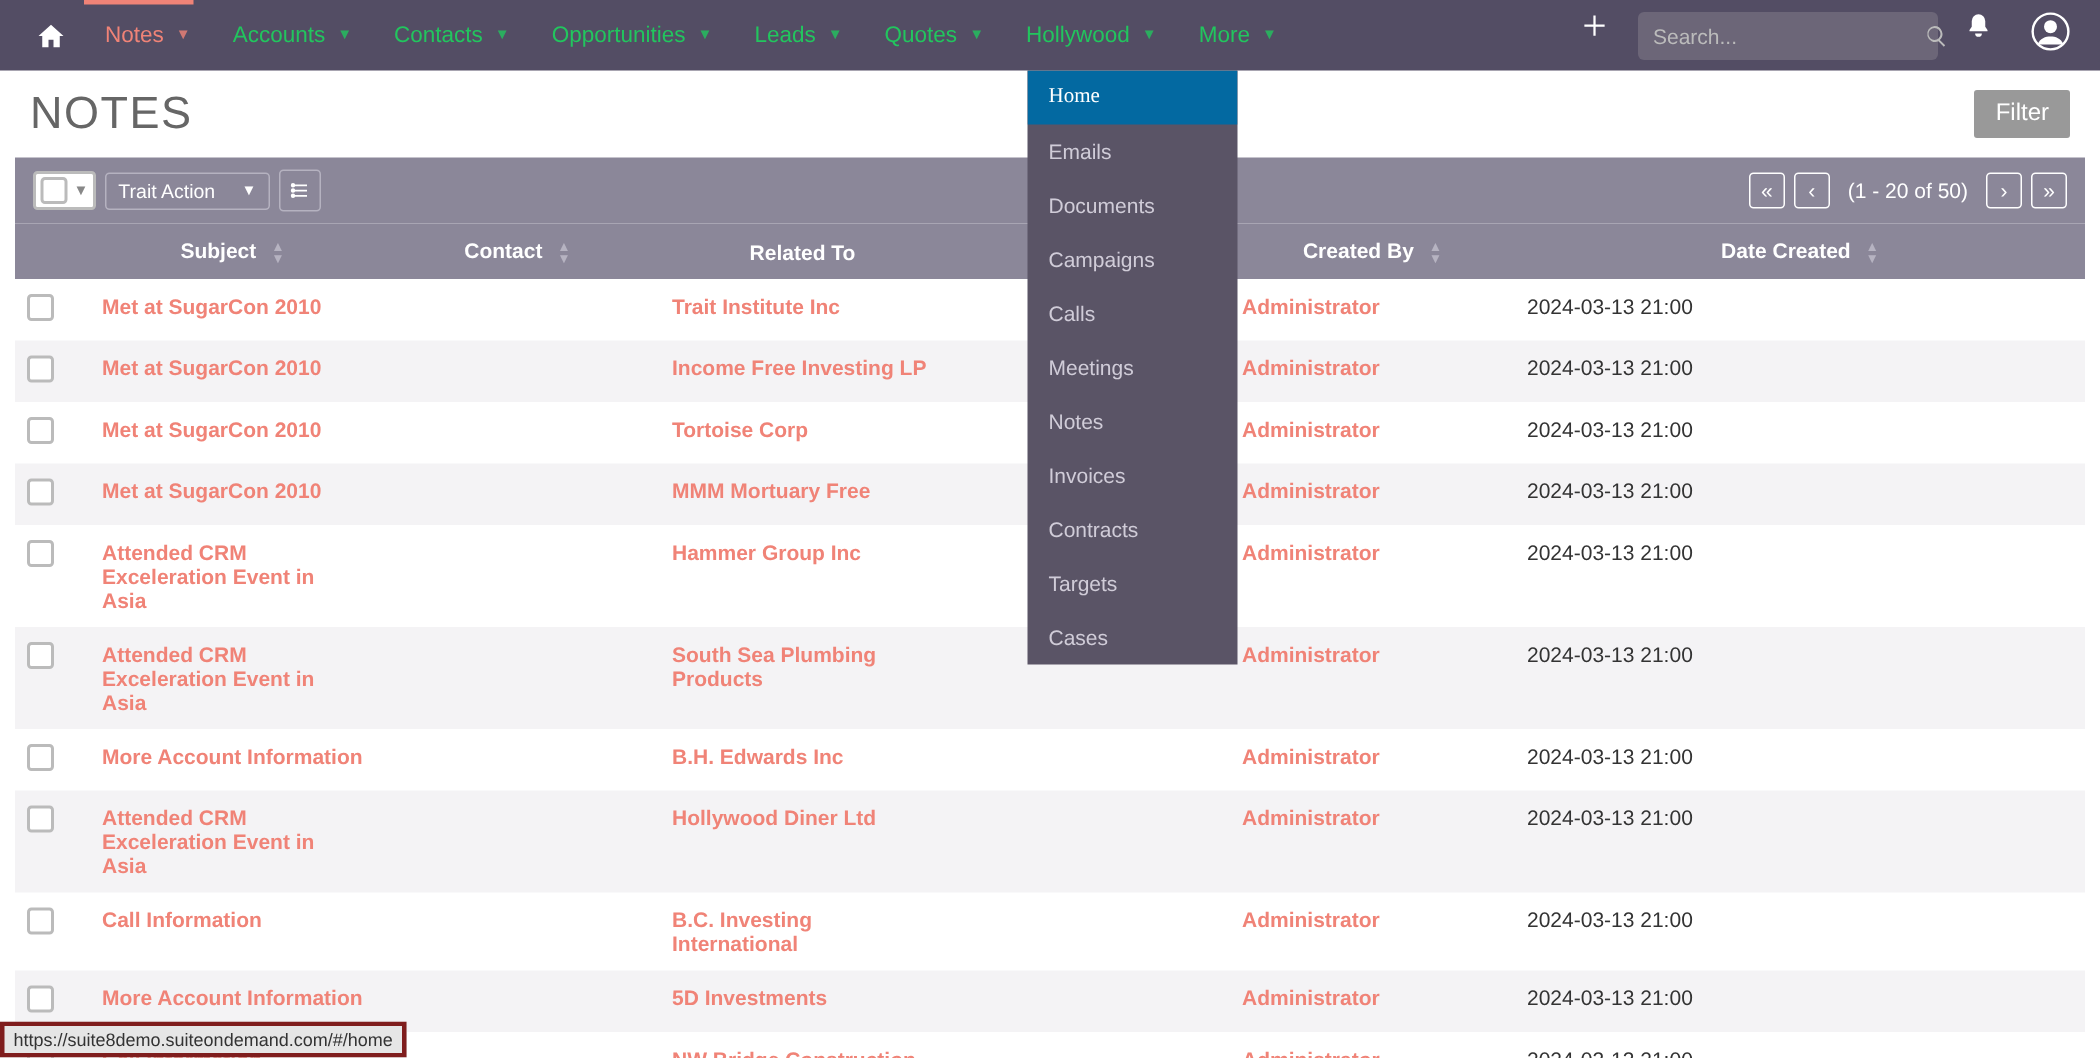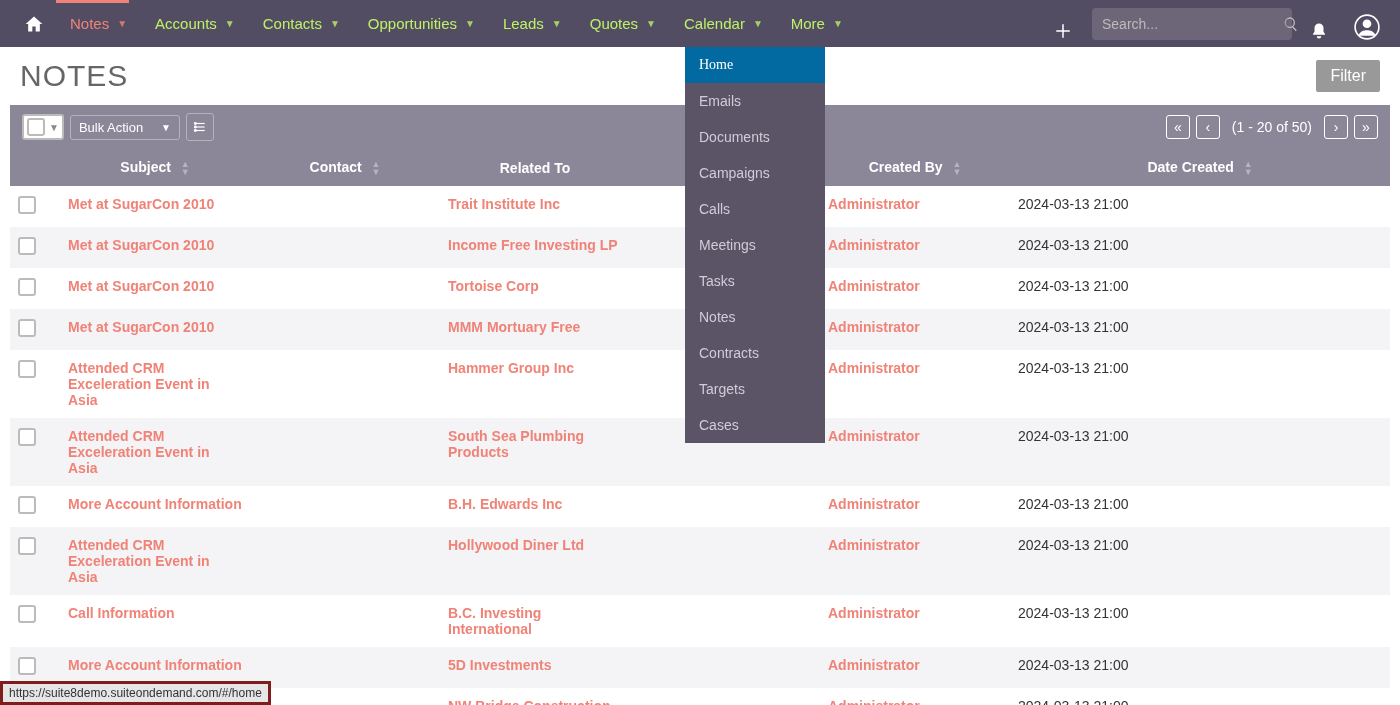--- a/index.html
+++ b/index.html
@@ -2,25 +2,25 @@
 <html><head>
 <meta charset="utf-8">
 <style>
   * { box-sizing: border-box; margin: 0; padding: 0; }
   body { font-family: -apple-system, BlinkMacSystemFont, "Segoe UI", Helvetica, Arial, sans-serif; font-size: 14px; color: #333; background: #fff; width: 1400px; }
   
   
   .topnav { background: #534d64; height: 47px; display: flex; align-items: center; padding: 0 12px; position: relative; }
   .topnav .home-icon { color: #fff; padding: 0 12px; cursor: pointer; }
   .nav-bar { display: flex; height: 100%; }
-  .nav-item { display: flex; align-items: center; padding: 0 14px; color: #bef264; cursor: pointer; font-size: 15px; font-weight: 500; position: relative; }
+  .nav-item { display: flex; align-items: center; padding: 0 14px; color: #22c55e; cursor: pointer; font-size: 15px; font-weight: 500; position: relative; }
   .nav-item.active { color: #f08377; }
   .nav-item.active::before { content: ""; position: absolute; top: 0; left: 0; right: 12px; height: 3px; background: #f08377; }
   .caret { margin-left: 8px; font-size: 10px; opacity: 0.8; }
-  .topnav-right { margin-left: auto; display: flex; align-items: flex-end; gap: 10px; }
+  .topnav-right { margin-left: auto; display: flex; align-items: flex-start; gap: 10px; }
   .plus-btn { color: #fff; font-size: 22px; padding: 0 10px; cursor: pointer; }
   .search-wrap { background: #6c6678; border-radius: 4px; display: flex; align-items: center; padding: 0 10px; height: 32px; width: 200px; }
   .search-input { background: transparent; border: none; outline: none; color: #ddd; font-size: 14px; flex: 1; }
   .search-input::placeholder { color: #bbb; }
   .search-icon { color: #bbb; }
   .bell-icon, .user-icon { color: #fff; padding: 0 8px; cursor: pointer; }
 
   
   .dropdown-menu { position: absolute; top: 47px; left: 685px; width: 140px; background: #5a5466; z-index: 100; max-height: 446px; overflow: hidden; }
   .dropdown-item { padding: 10px 14px; color: #d0ccd8; font-size: 14px; cursor: pointer; }
@@ -95,21 +95,21 @@
       </div>
       <div class="nav-item">
         <span>Leads</span>
         <span class="caret">▼</span>
       </div>
       <div class="nav-item">
         <span>Quotes</span>
         <span class="caret">▼</span>
       </div>
       <div class="nav-item">
-        <span>Calendar</span>
+        <span>Hollywood</span>
         <span class="caret">▼</span>
       </div>
       <div class="nav-item">
         <span>More</span>
         <span class="caret">▼</span>
       </div>
     </div>
   <div class="topnav-right">
     <div class="plus-btn">
       <svg width="18" height="18" viewBox="0 0 24 24" fill="#fff">
@@ -139,40 +139,40 @@
   </div>
 
   <div class="dropdown-menu" id="dropdown-menu">
 
   <div class="dropdown-item highlighted">Home</div>
       <div class="dropdown-item">Emails</div>
       <div class="dropdown-item">Documents</div>
       <div class="dropdown-item">Campaigns</div>
       <div class="dropdown-item">Calls</div>
       <div class="dropdown-item">Meetings</div>
-      <div class="dropdown-item">Tasks</div>
       <div class="dropdown-item">Notes</div>
+      <div class="dropdown-item">Invoices</div>
       <div class="dropdown-item">Contracts</div>
       <div class="dropdown-item">Targets</div>
       <div class="dropdown-item">Cases</div>
     </div>
 </div>
 
 <div class="page-header">
   <h1 class="page-title">NOTES</h1>
   <button class="filter-btn">Filter</button>
 </div>
 
 <div class="toolbar">
   <div class="chk-wrap">
     <div class="chk-box"></div>
     <span class="chk-caret">▼</span>
   </div>
   <div class="bulk-action-wrap">
-    <span>Bulk Action</span>
+    <span>Trait Action</span>
     <span style="font-size:10px;">▼</span>
   </div>
   <div class="cols-btn">
     <svg width="16" height="16" viewBox="0 0 24 24" fill="none" stroke="#fff" stroke-width="2">
         <line x1="4" y1="6" x2="20" y2="6"></line>
         <line x1="4" y1="12" x2="20" y2="12"></line>
         <line x1="4" y1="18" x2="20" y2="18"></line>
         <circle cx="4" cy="6" r="1.5" fill="#fff"></circle>
         <circle cx="4" cy="12" r="1.5" fill="#fff"></circle>
         <circle cx="4" cy="18" r="1.5" fill="#fff"></circle>

